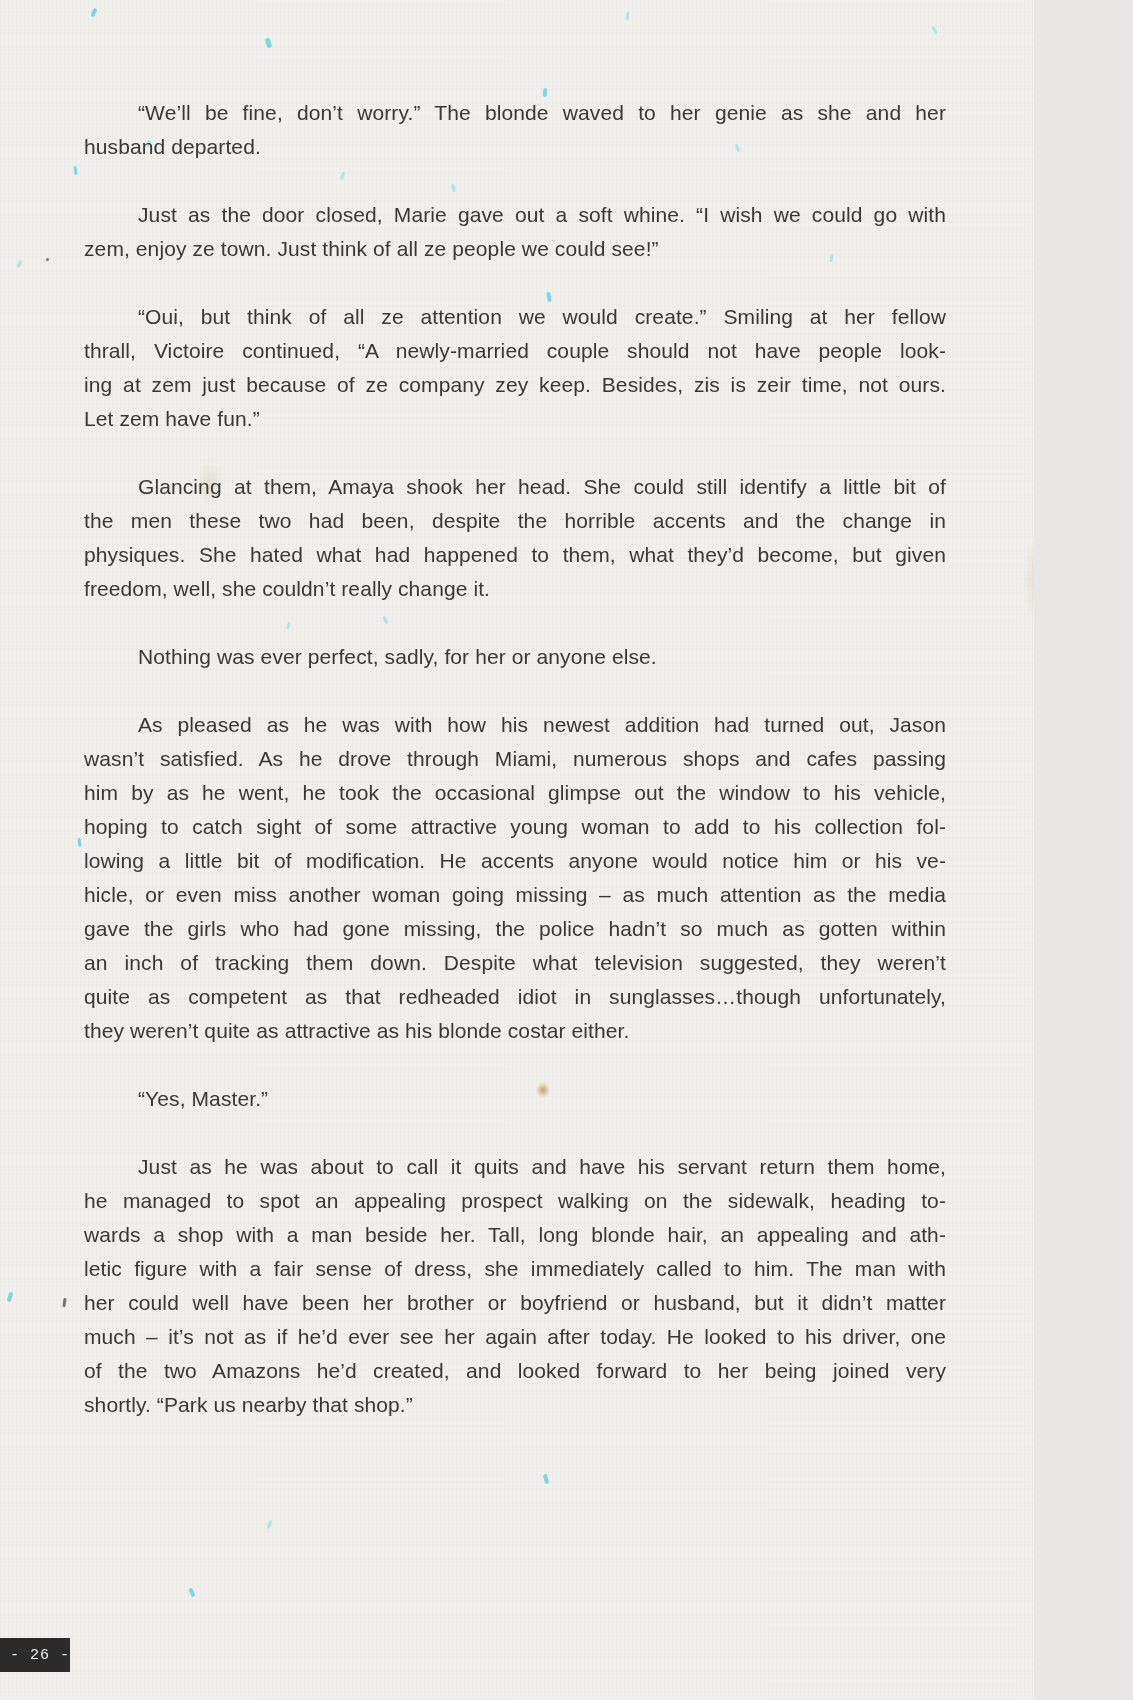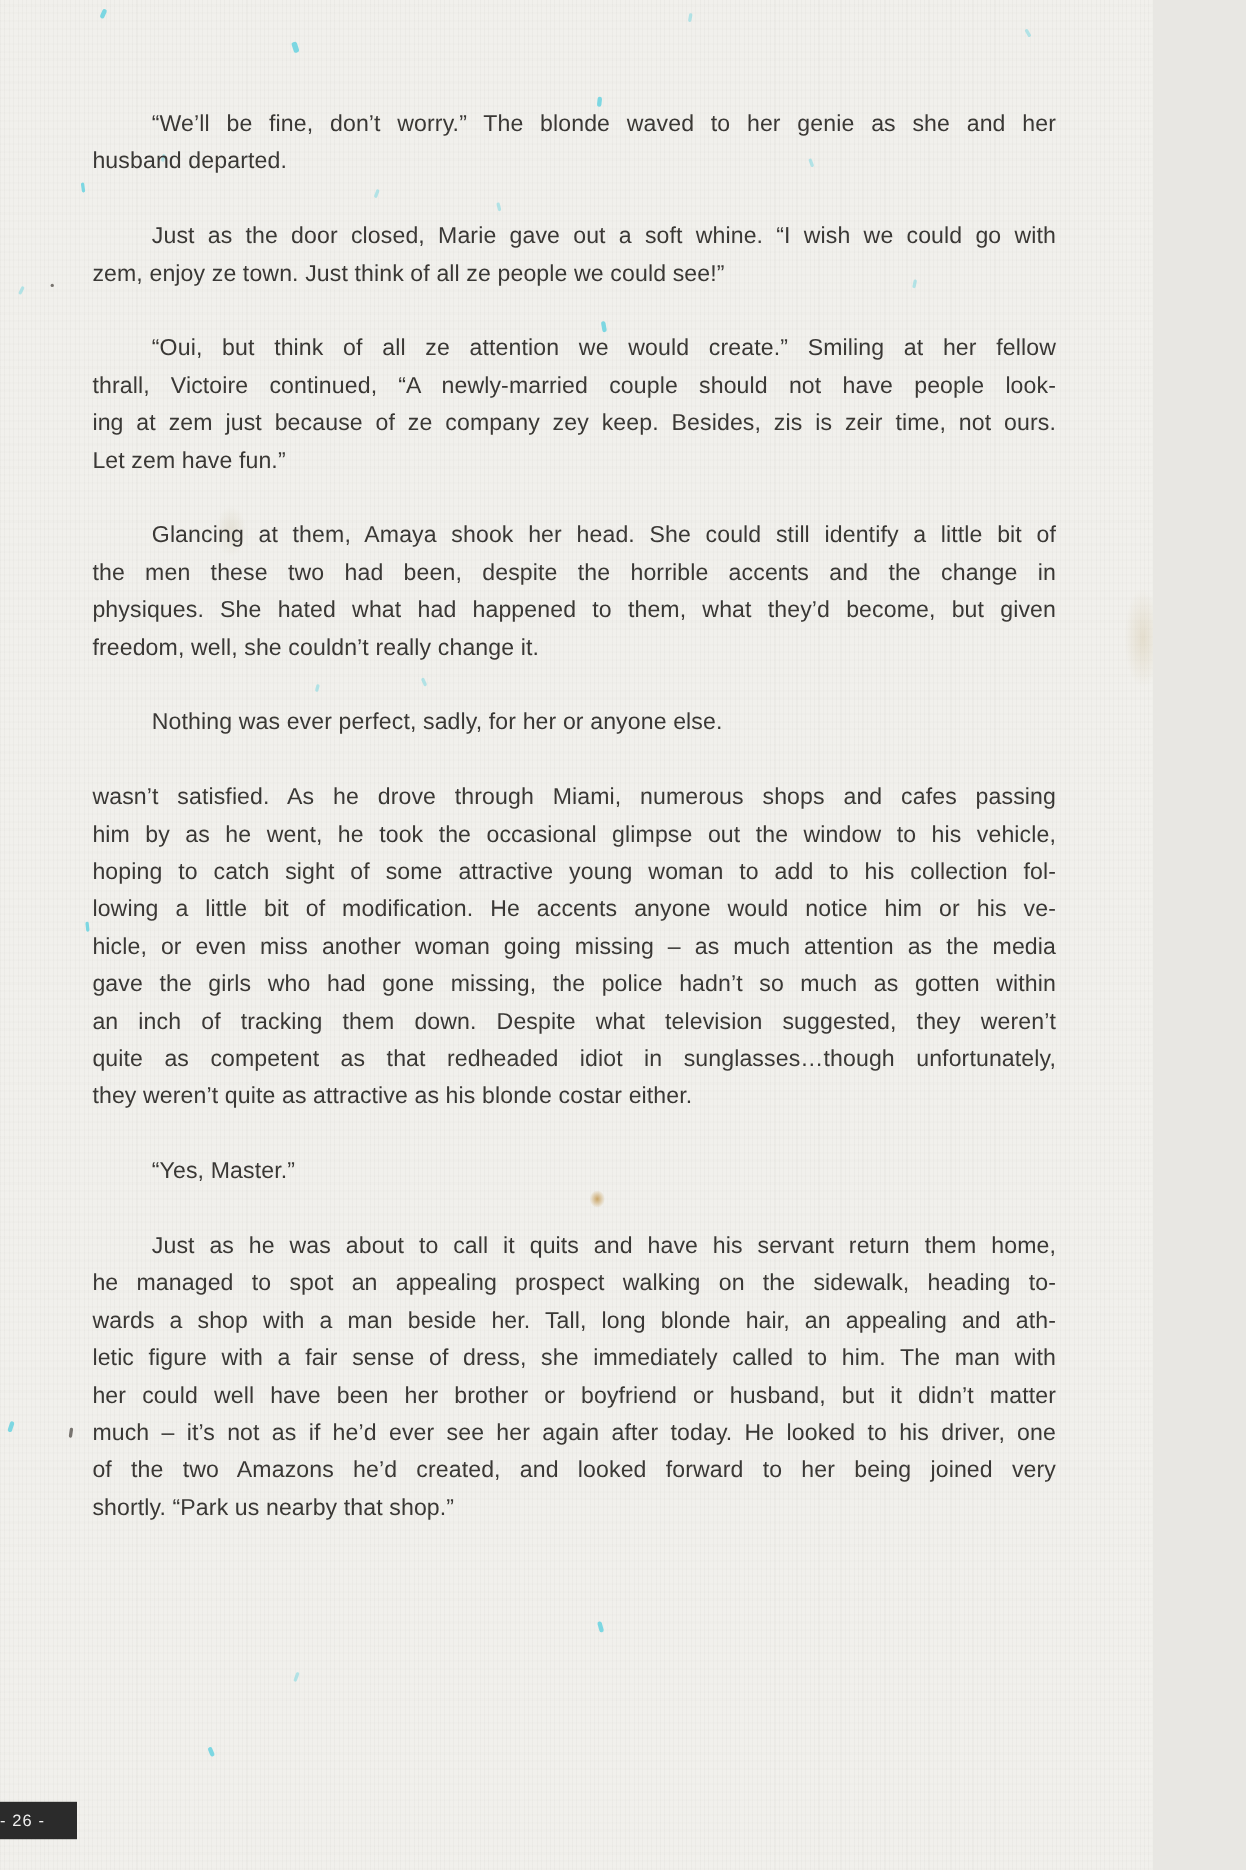--- a/index.html
+++ b/index.html
@@ -12,21 +12,20 @@
   body{
     width:1133px;height:1700px;
     background:#e8e7e3;
     font-family:"Liberation Sans","DejaVu Sans",sans-serif;
   }
   .page{
     position:relative;
     width:1034px;height:1700px;
     background:var(--paper);
     overflow:hidden;
-    padding-left:14px;
   }
   
   .ribbing{
     position:absolute;inset:0;
     background:
       repeating-linear-gradient(90deg,
         rgba(120,118,108,0.045) 0px, rgba(120,118,108,0.045) 1px,
         rgba(255,255,255,0.0) 1px, rgba(255,255,255,0.0) 4px),
       repeating-linear-gradient(0deg,
         rgba(130,128,118,0.018) 0px, rgba(130,128,118,0.018) 2px,
@@ -61,22 +60,22 @@
   .line.last{
     -moz-text-align-last:left;
     text-align-last:left;
   }
   .page-number-badge{
     position:absolute;
     left:0;top:1638px;
     width:70px;height:34px;
     background:var(--footer-bg);
     color:var(--footer-text);
-    display:flex;align-items:center;justify-content:flex-start;
-    font-size:15px;letter-spacing:1px;
+    display:flex;align-items:center;justify-content:flex-end;
+    font-size:15px;letter-spacing:1px;font-family:Liberation Mono, monospace;
   }
 </style>
 </head>
 <body>
 
 <div class="page">
   <div class="ribbing"></div>
 
   <div class="stain stain-a"></div>
   <div class="stain stain-b"></div>
@@ -124,20 +123,21 @@
       <div class="paragraph">
         <div class="line first">Glancing at them, Amaya shook her head. She could still identify a little bit of</div>
         <div class="line">the men these two had been, despite the horrible accents and the change in</div>
         <div class="line">physiques. She hated what had happened to them, what they’d become, but given</div>
         <div class="line last">freedom, well, she couldn’t really change it.</div>
       </div>
       <div class="paragraph">
         <div class="line first last">Nothing was ever perfect, sadly, for her or anyone else.</div>
       </div>
       <div class="paragraph">
+        <div class="line first">As pleased as he was with how his newest addition had turned out, Jason</div>
         <div class="line">wasn’t satisfied. As he drove through Miami, numerous shops and cafes passing</div>
         <div class="line">him by as he went, he took the occasional glimpse out the window to his vehicle,</div>
         <div class="line">hoping to catch sight of some attractive young woman to add to his collection fol-</div>
         <div class="line">lowing a little bit of modification. He accents anyone would notice him or his ve-</div>
         <div class="line">hicle, or even miss another woman going missing – as much attention as the media</div>
         <div class="line">gave the girls who had gone missing, the police hadn’t so much as gotten within</div>
         <div class="line">an inch of tracking them down. Despite what television suggested, they weren’t</div>
         <div class="line">quite as competent as that redheaded idiot in sunglasses…though unfortunately,</div>
         <div class="line last">they weren’t quite as attractive as his blonde costar either.</div>
       </div>

